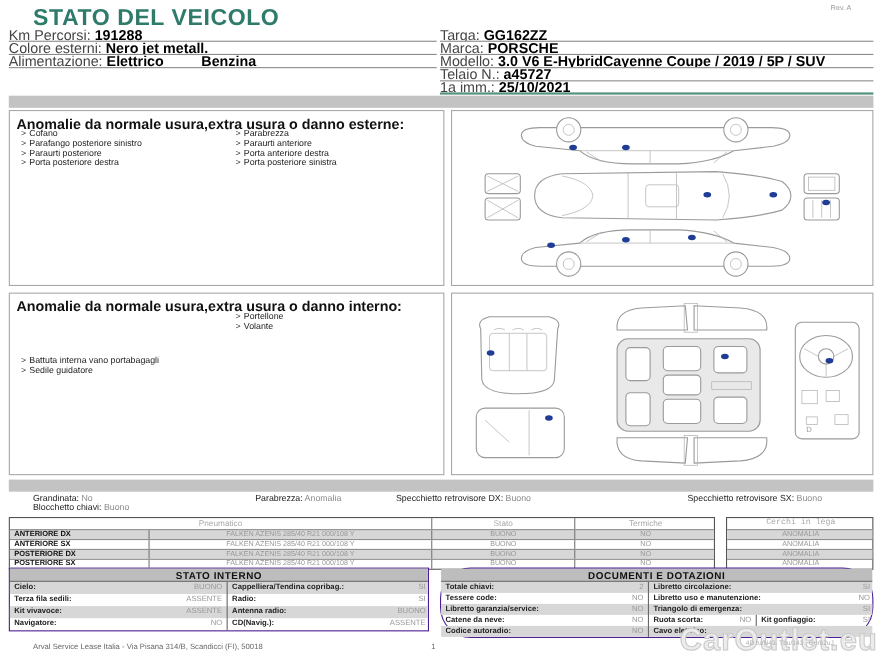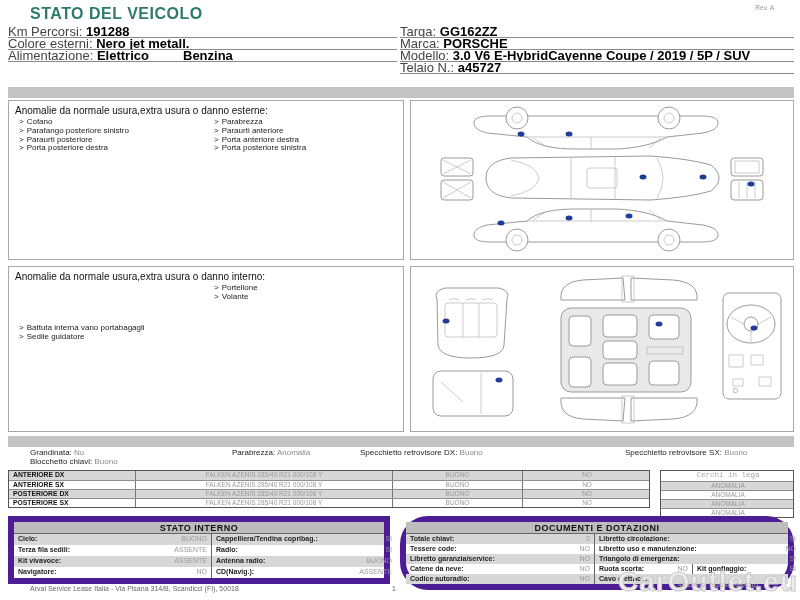--- a/index.html
+++ b/index.html
@@ -5,56 +5,56 @@
   * { box-sizing: border-box; }
   html,body { margin:0; padding:0; }
   body {
     width:800px; height:600px; position:relative; overflow:hidden;
     background:#fff; color:#222;
     font-family:"Liberation Sans", sans-serif;
   }
   .abs { position:absolute; }
 
   
-  .title { left:30px; top:5px; font-size:16px; font-weight:bold; color:#2e7b6b; letter-spacing:.5px; }
+  .title { left:30px; top:5px; font-size:21px; font-weight:bold; color:#2e7b6b; letter-spacing:.5px; }
   .rev { right:26px; top:4px; font-size:6.5px; color:#999; }
 
   
   .itable { font-size:13px; }
   .irow { position:relative; height:12px; line-height:11px; border-bottom:1px solid #8a8a8a; white-space:nowrap; overflow:hidden; }
   .irow .lbl { color:#444; }
   .irow .val { font-weight:bold; color:#000; }
   .irow .val2 { position:absolute; left:175px; font-weight:bold; color:#000; }
   .teal-b { border-bottom:2px solid #55917f; }
 
   .bar { left:8px; width:786px; height:11px; background:#c3c3c3; }
 
   
   .panel { border:1px solid #a8a8a8; background:#fff; }
-  .panel-title { margin:4px 6px 3px; font-size:10px; font-weight:normal; color:#111; }
+  .panel-title { margin:4px 6px 3px; font-size:13px; font-weight:bold; color:#111; }
   .anom-col { position:absolute; top:17px; font-size:8px; line-height:8.8px; color:#222; }
   .gt { margin-right:3px; }
 
   
   .sum { font-size:8px; white-space:nowrap; color:#222; }
   .sum .v { color:#8a8a8a; }
 
   
   .ttable { position:absolute; top:470px; border:1px solid #555; font-size:6.5px; background:#fff; }
   .trow { display:flex; height:9px; line-height:8px; }
   .trow + .trow { border-top:1px solid #8f8f8f; }
   .trow.head { height:10px; line-height:9px; color:#a9a9a9; font-size:7.5px; }
   .trow.g { background:#d7d7d7; }
   .tc { flex:none; text-align:center; overflow:hidden; white-space:nowrap; border-left:1px solid #777; }
   .tc:first-child { border-left:none; }
   .tc.pos { text-align:left; padding-left:4px; font-weight:bold; font-size:6.8px; color:#111; }
   .tc.gray { color:#999; }
 
   
-  .btable { position:absolute; top:516px; border:6px solid #4c1d95; font-size:7px; background:#fff; }
+  .btable { position:absolute; top:516px; border:1px solid #4c1d95; font-size:7px; background:#fff; }
   .bhead { height:12px; line-height:12px; text-align:center; font-weight:bold; font-size:9px; background:#bdbdbd; color:#111; border-bottom:1px solid #666; letter-spacing:.5px; }
   .brow { display:flex; }
   .brow.g { background:#d7d7d7; }
   .si .brow { height:11px; line-height:10px; }
   .dd .brow { height:10px; line-height:9px; }
   .half { display:flex; justify-content:space-between; padding:0 4px; overflow:hidden; white-space:nowrap; flex:none; }
   .half + .half { border-left:1px solid #666; }
   .half .l { font-weight:bold; color:#222; }
   .half .v { color:#999; }
   .pairwrap { display:flex; flex:none; border-left:1px solid #666; padding:0; }
@@ -104,20 +104,24 @@
     <span class="lbl">Marca:</span>
     <span class="val">PORSCHE</span>
   </div>
   <div class="irow">
     <span class="lbl">Modello:</span>
     <span class="val">3.0 V6 E-HybridCayenne Coupe / 2019 / 5P / SUV</span>
   </div>
   <div class="irow">
     <span class="lbl">Telaio N.:</span>
     <span class="val">a45727</span>
+  </div>
+  <div class="irow teal-b">
+    <span class="lbl">1a imm.:</span>
+    <span class="val">25/10/2021</span>
   </div>
 </div>
 
 <div class="abs bar" style="top:87px;"></div>
 
 <div class="abs panel" style="left:8px; top:100px; width:396px; height:160px;">
   <div class="panel-title">Anomalie da normale usura,extra usura o danno esterne:</div>
   <div class="anom-col" style="left:10px; width:185px;">
     <div><span class="gt">&gt;</span><span>Cofano</span></div>
     <div><span class="gt">&gt;</span><span>Parafango posteriore sinistro</span></div>
@@ -262,20 +266,25 @@
 <div class="abs sum" style="left:360px; top:448px;">
   <span>Specchietto retrovisore DX:</span>
   <span class="v">Buono</span>
 </div>
 <div class="abs sum" style="left:580px; top:448px;padding-left:45px;">
   <span>Specchietto retrovisore SX:</span>
   <span class="v">Buono</span>
 </div>
 
 <div class="ttable" style="left:8px; width:642px;">
+  <div class="trow head">
+    <div class="tc" style="width:383px;">Pneumatico</div>
+    <div class="tc" style="width:130px;">Stato</div>
+    <div class="tc" style="width:129px;">Termiche</div>
+  </div>
   <div class="trow g">
     <div class="tc pos" style="width:126px;">ANTERIORE DX</div>
     <div class="tc gray" style="width:257px;">FALKEN AZENIS 285/40 R21 000/108 Y</div>
     <div class="tc gray" style="width:130px;">BUONO</div>
     <div class="tc gray" style="width:129px;">NO</div>
   </div>
   <div class="trow">
     <div class="tc pos" style="width:126px;">ANTERIORE SX</div>
     <div class="tc gray" style="width:257px;">FALKEN AZENIS 285/40 R21 000/108 Y</div>
     <div class="tc gray" style="width:130px;">BUONO</div>

